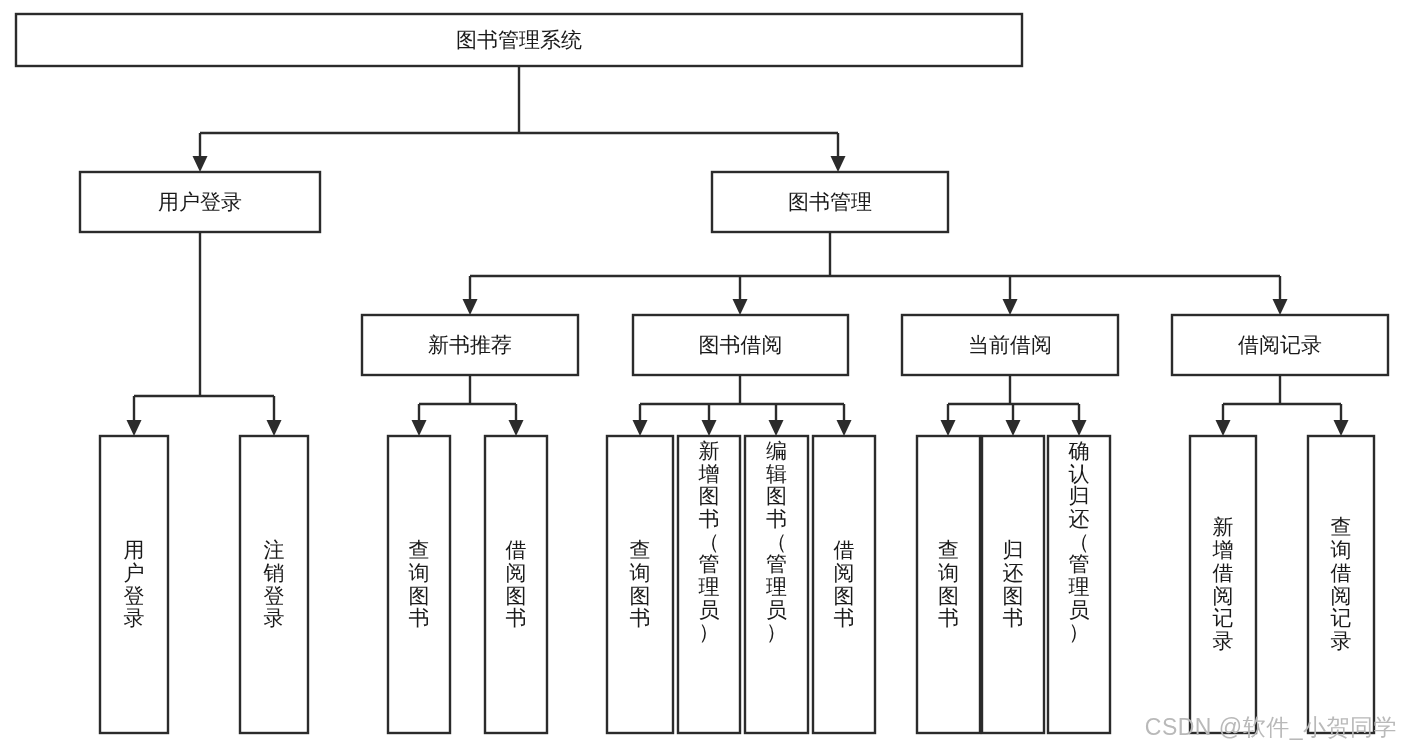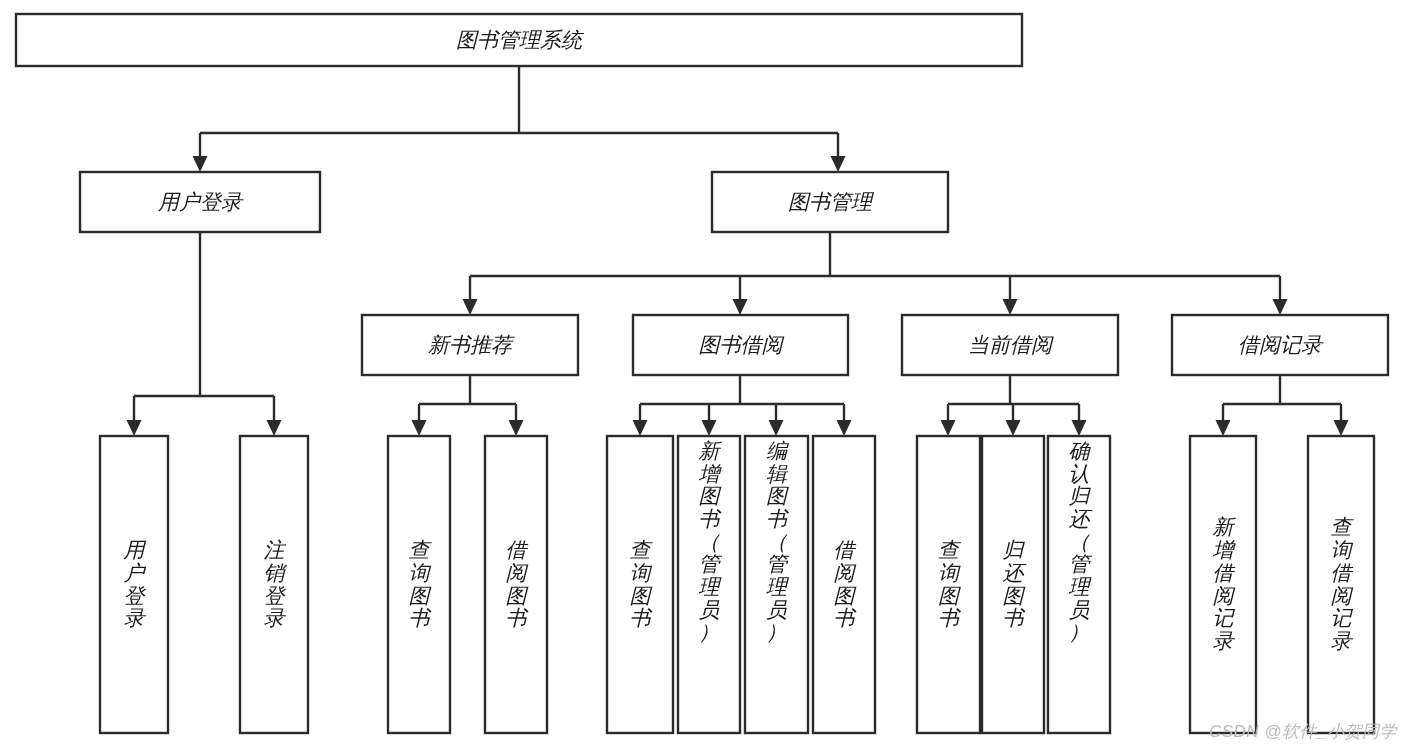--- a/index.html
+++ b/index.html
@@ -10,21 +10,20 @@
   }
   body {
     font-family: "Liberation Sans", "DejaVu Sans", sans-serif;
   }
   #diagram-root {
     position: relative;
     width: 1405px;
     height: 747px;
     background: #ffffff;
     overflow: hidden;
-    font-style: italic;
   }
   svg.diagram-canvas {
     position: absolute;
     left: 0;
     top: 0;
     width: 1405px;
     height: 747px;
     display: block;
   }
   .node-box {
@@ -67,21 +66,21 @@
   }
   .vert-char {
     display: block;
     text-align: center;
   }
   .watermark {
     position: absolute;
     right: 8px;
     bottom: 4px;
     color: #b9b9b9;
-    font-size: 17px;
+    font-size: 23px;
     font-family: "Liberation Sans", "DejaVu Sans", sans-serif;
     letter-spacing: 0.5px;
     pointer-events: none;
   }
 </style>
 </head>
 <body>
 
 <div id="diagram-root">
 

